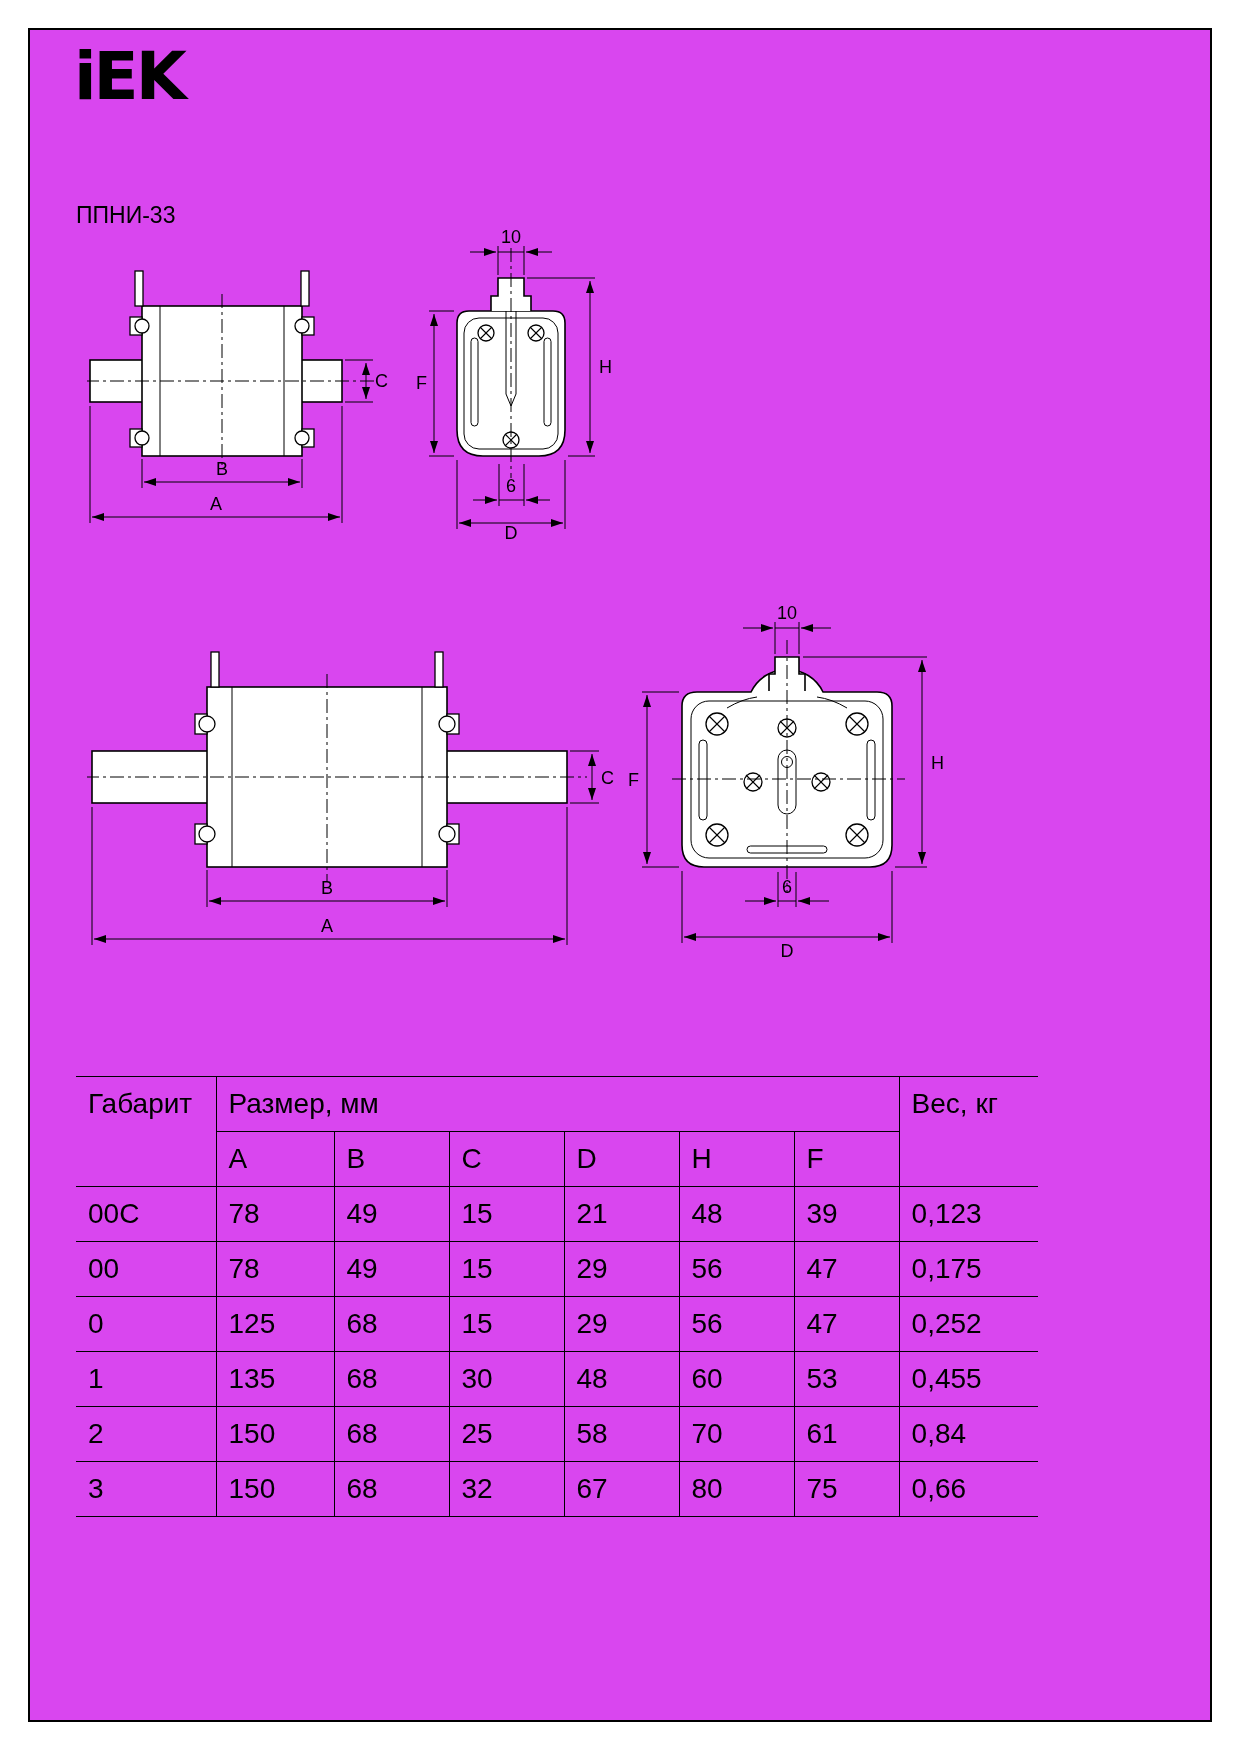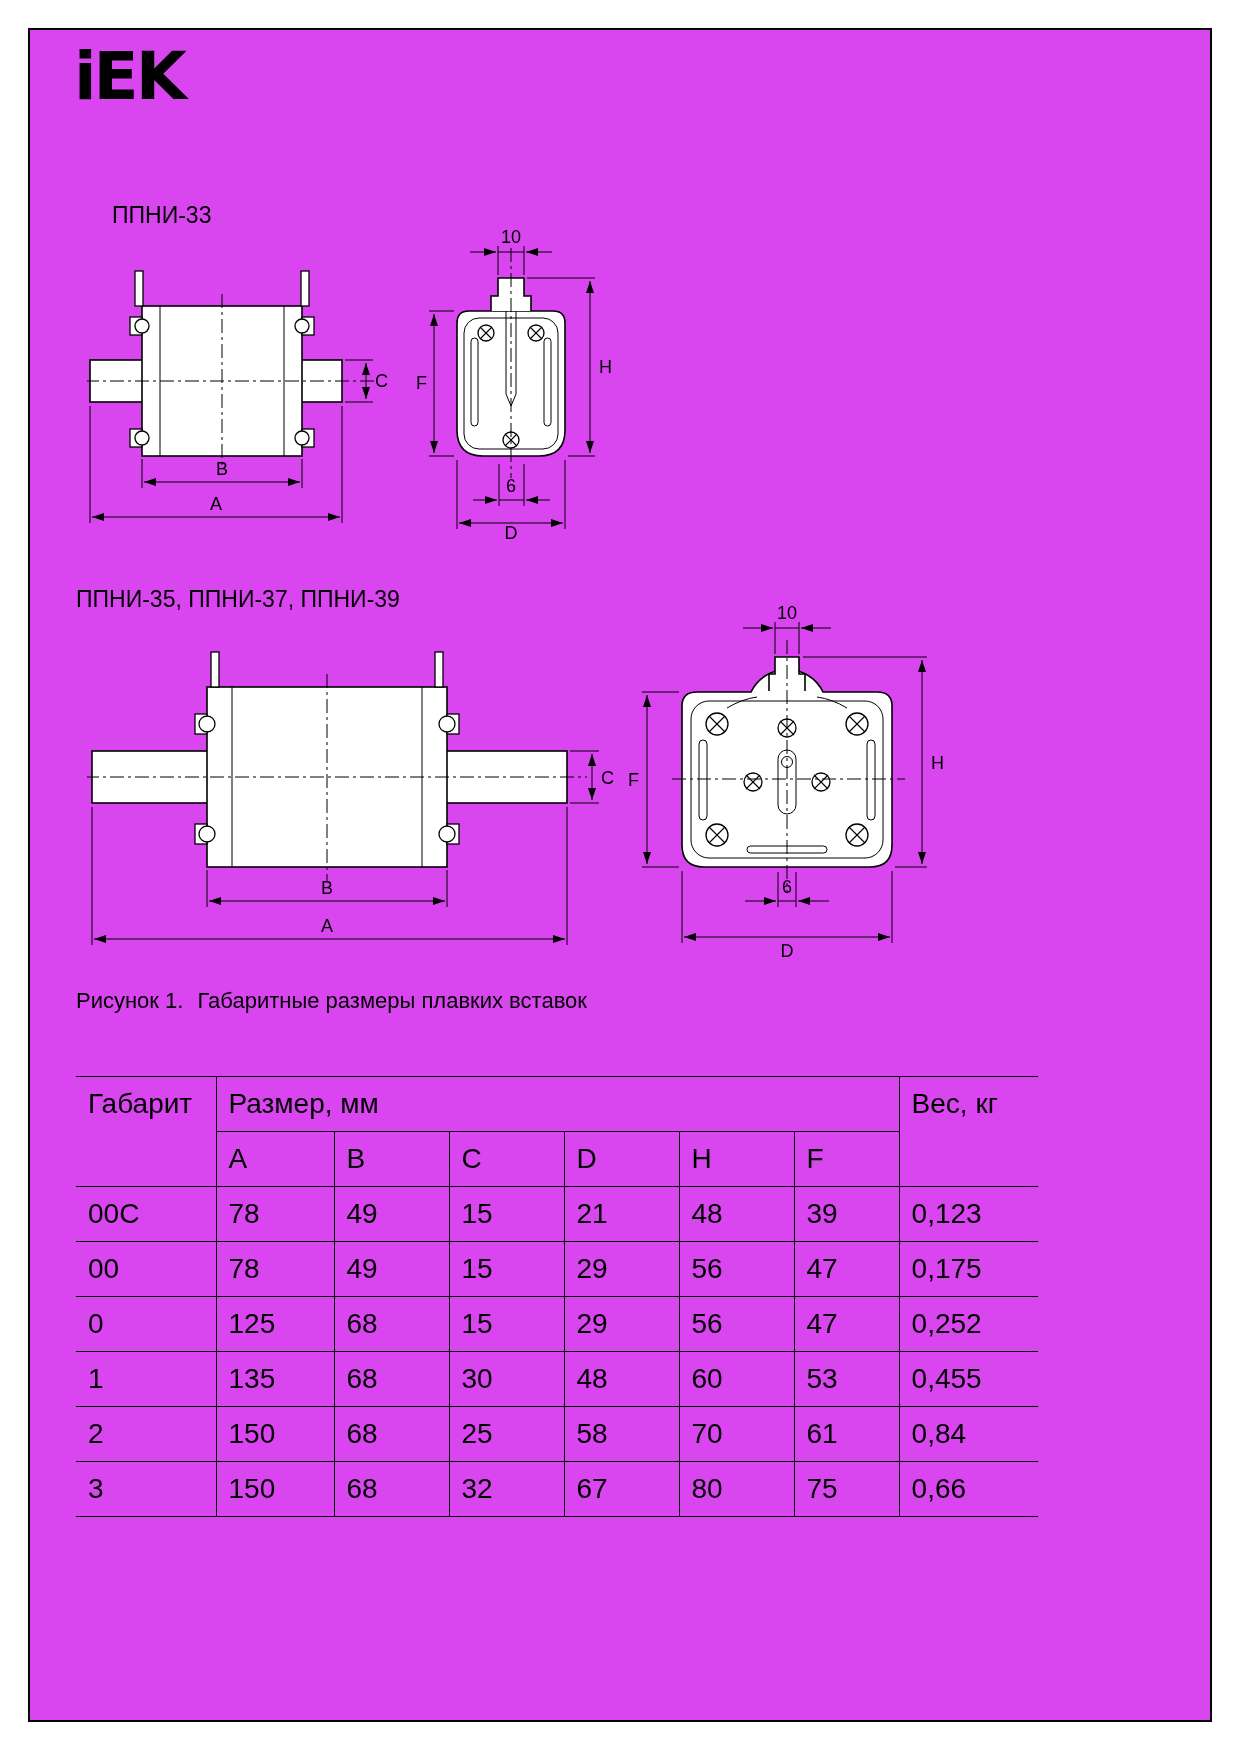--- a/index.html
+++ b/index.html
@@ -10,21 +10,21 @@
   .frame {
     position:absolute; left:28px; top:28px; width:1180px; height:1690px;
     border:2px solid #000; background:#d946ef;
   }
   .logo {
     position:absolute; left:44px; top:8px;
     font-family:"DejaVu Sans", sans-serif;
     font-size:66px; font-weight:900; letter-spacing:-3px;
   }
   .drawing-title { position:absolute; font-size:23px; }
-  .title-1 { left:46px; top:172px;margin-left:36px; }
+  .title-1 { left:46px; top:172px; }
   .title-2 { left:46px; top:556px; }
   .svg-wrap { position:absolute; }
   .svg-1 { left:57px; top:196px; }
   .svg-2 { left:57px; top:572px; }
   svg text { font-size:18px; font-family:"Liberation Sans", sans-serif; fill:#000; }
   .ol   { fill:#fff; stroke:#000; stroke-width:1.6; }
   .ol2  { fill:#fff; stroke:#000; stroke-width:1.3; }
   .thin { fill:none; stroke:#000; stroke-width:1; }
   .dim  { fill:none; stroke:#000; stroke-width:1; }
   .cl   { fill:none; stroke:#000; stroke-width:1; stroke-dasharray:14 4 3 4; }
@@ -149,21 +149,20 @@
       <line class="dim" x1="463" y1="274" x2="439" y2="274" marker-end="url(#mE1)"></line>
       <text x="424" y="266" text-anchor="middle">6</text>
 
       <line class="dim" x1="370" y1="234" x2="370" y2="303"></line>
       <line class="dim" x1="478" y1="234" x2="478" y2="303"></line>
       <line class="dim" x1="372" y1="297" x2="476" y2="297" marker-start="url(#mS1)" marker-end="url(#mE1)"></line>
       <text x="424" y="313" text-anchor="middle">D</text>
     </g>
   </svg>
 
-  <div class="drawing-title title-2">ППНИ-35, ППНИ-37, ППНИ-39</div>
 
   <svg class="svg-wrap svg-2" width="870" height="360" viewBox="0 0 870 360">
     <defs>
       <marker id="mE2" markerUnits="userSpaceOnUse" markerWidth="14" markerHeight="10" refX="13" refY="5" orient="auto">
         <path d="M1,1 L13,5 L1,9 Z" fill="#000"></path>
       </marker>
       <marker id="mS2" markerUnits="userSpaceOnUse" markerWidth="14" markerHeight="10" refX="1" refY="5" orient="auto">
         <path d="M13,1 L1,5 L13,9 Z" fill="#000"></path>
       </marker>
     </defs>
@@ -279,23 +278,20 @@
       <line class="dim" x1="742" y1="299" x2="711" y2="299" marker-end="url(#mE2)"></line>
       <text x="700" y="291" text-anchor="middle">6</text>
 
       <line class="dim" x1="595" y1="269" x2="595" y2="341"></line>
       <line class="dim" x1="805" y1="269" x2="805" y2="341"></line>
       <line class="dim" x1="597" y1="335" x2="803" y2="335" marker-start="url(#mS2)" marker-end="url(#mE2)"></line>
       <text x="700" y="355" text-anchor="middle">D</text>
     </g>
   </svg>
 
-  <div class="caption">
-    <span>Рисунок 1.</span><span class="cap-text">Габаритные размеры плавких вставок</span>
-  </div>
 
   <table class="dim-table">
     <colgroup>
       <col style="width:140px">
         <col style="width:118px">
         <col style="width:115px">
         <col style="width:115px">
       <col style="width:115px">
         <col style="width:115px">
         <col style="width:105px">

